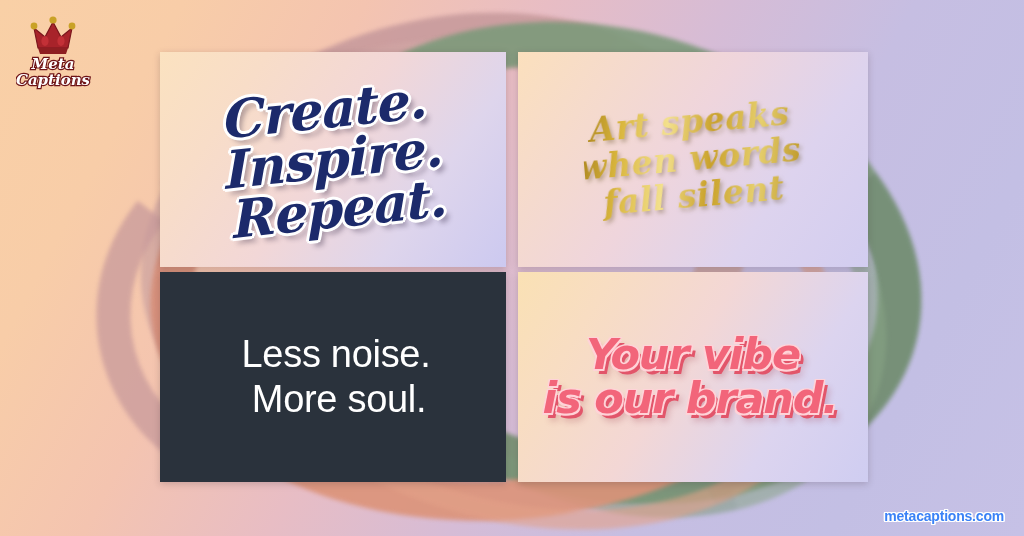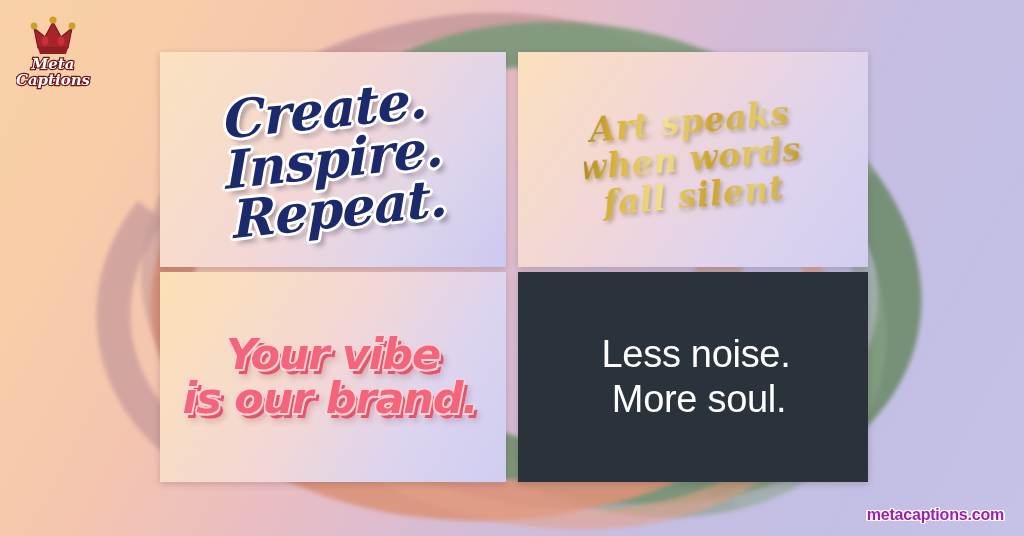--- a/index.html
+++ b/index.html
@@ -191,23 +191,23 @@
   }
   .q4 .ln { display:block; }
   .q4 .ln:nth-child(2) { margin-left:-6px; }
 
   
   .watermark {
     position:absolute;
     right:20px; bottom:12px;
     font-family:"Liberation Sans", sans-serif;
     font-weight:bold;
-    font-size:16px;
+    font-size:14px;
     letter-spacing:-.2px;
-    color:#a21caf;
+    color:#3b82f6;
     text-shadow:
       -1.2px -1.2px 0 #ffffff, 1.2px -1.2px 0 #ffffff,
       -1.2px  1.2px 0 #ffffff, 1.2px  1.2px 0 #ffffff,
        0 -1.4px 0 #ffffff, 0 1.4px 0 #ffffff,
       -1.4px 0 0 #ffffff, 1.4px 0 0 #ffffff;
   }
 </style>
 </head>
 <body>
 
@@ -250,29 +250,29 @@
   </div>
 
   <div class="card card-2">
     <div class="q2">
       <span class="ln">Art speaks</span>
       <span class="ln">when words</span>
       <span class="ln">fall silent</span>
     </div>
   </div>
 
+  <div class="card card-3">
+    <div class="q3">
+      <span class="ln">Less noise.</span>
+      <span class="ln">More soul.</span>
+    </div>
+  </div>
+
   <div class="card card-4">
     <div class="q4">
       <span class="ln">Your vibe</span>
       <span class="ln">is our brand.</span>
     </div>
   </div>
 
-  <div class="card card-3">
-    <div class="q3">
-      <span class="ln">Less noise.</span>
-      <span class="ln">More soul.</span>
-    </div>
-  </div>
-
 </div>
 
 <div class="watermark">metacaptions.com</div>
 
 </body></html>

